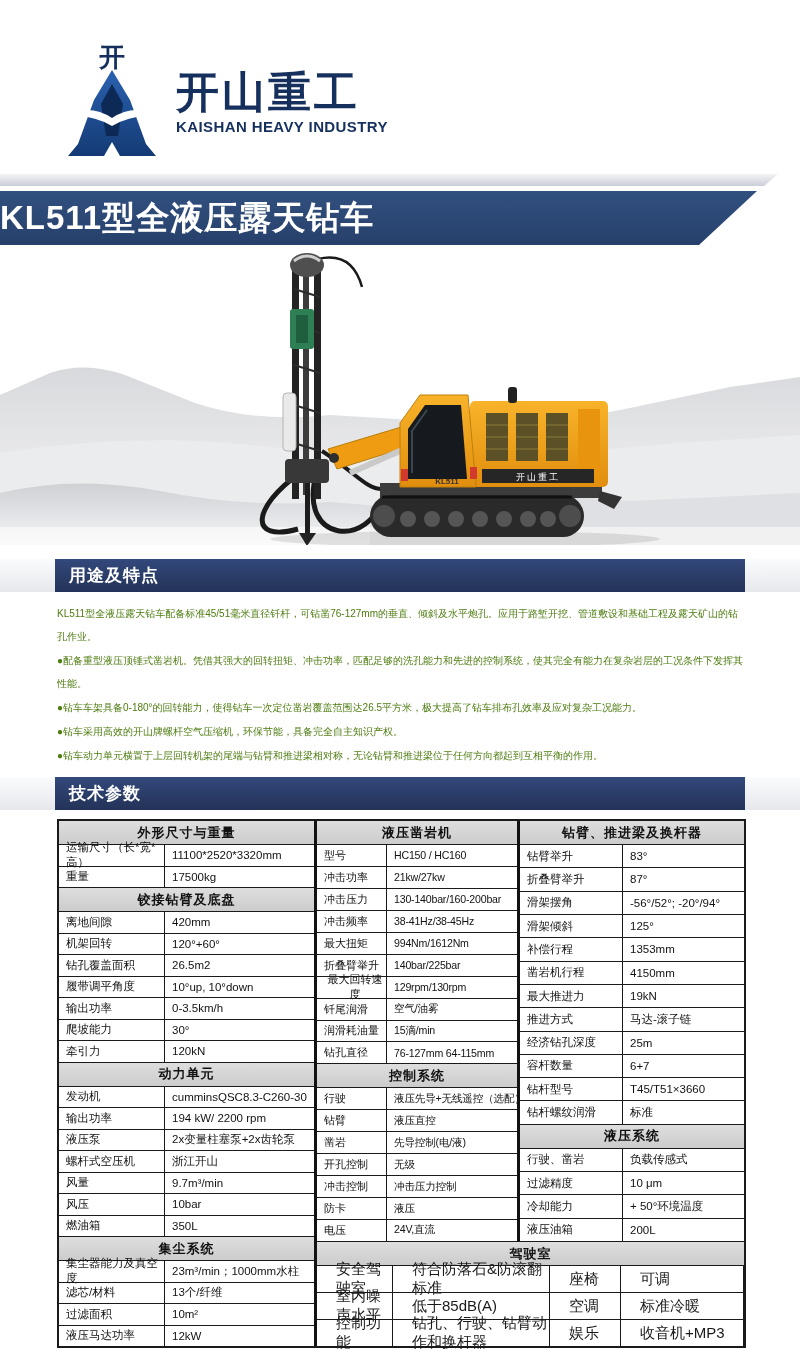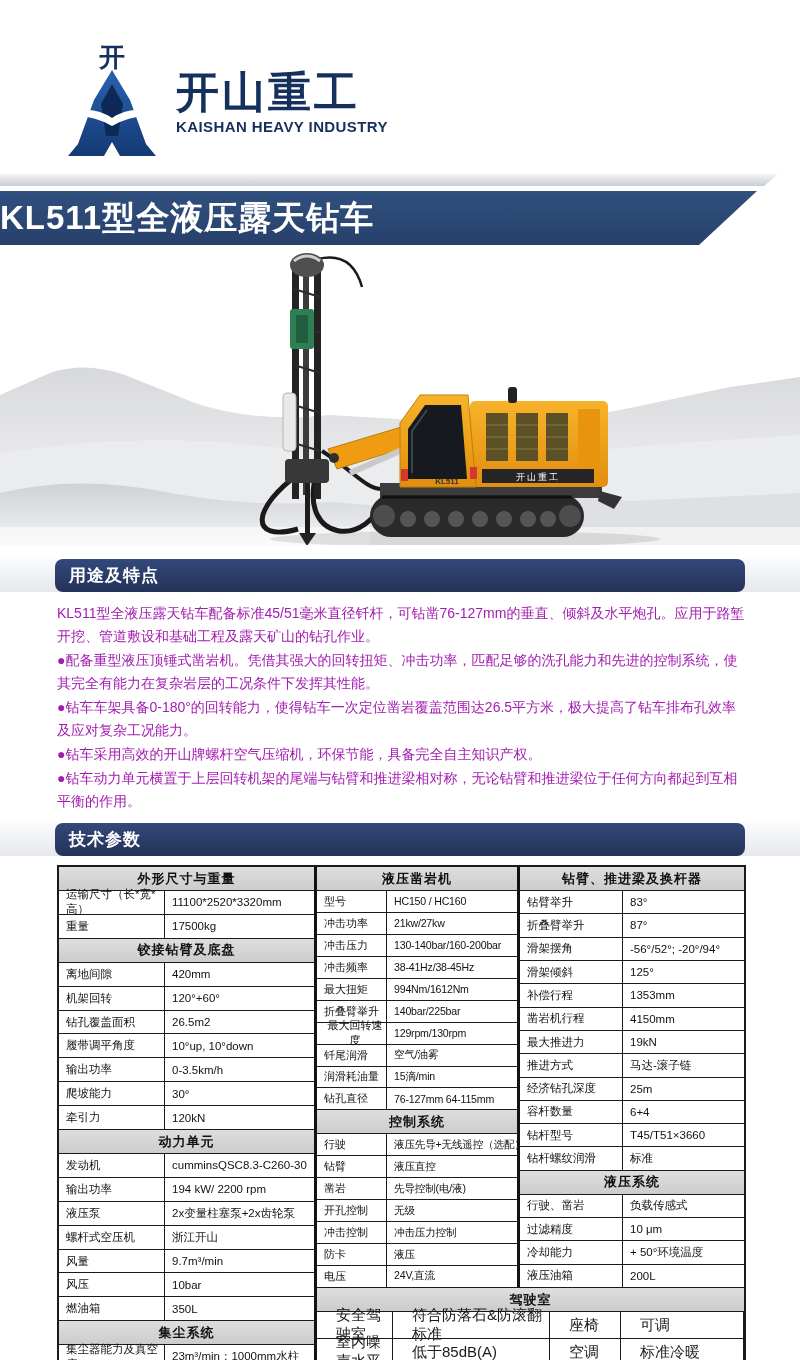--- a/index.html
+++ b/index.html
@@ -23,23 +23,23 @@
     letter-spacing:1px;}
   
   .hero{width:800px;height:300px;display:block;}
   
   .section-band{height:33px;background:linear-gradient(180deg,#fafbfc,#e6e8ec);position:relative;}
   .band-features{margin-top:14px;}
   .band-specs{margin-top:10px;padding-left:40px;}
   .section-bar{position:absolute;left:55px;right:55px;top:0;height:33px;
     background:linear-gradient(180deg,#33497c 0%,#233257 100%);
     color:#fff;font-weight:bold;font-size:17px;line-height:33px;padding-left:14px;
-    letter-spacing:1px;box-sizing:border-box;border-radius:8px;}
-  
-  .features{margin:10px 55px 0 57px;font-size:14px;line-height:23px;color:#a21caf;}
+    letter-spacing:1px;box-sizing:border-box;}
+  
+  .features{margin:10px 55px 0 57px;font-size:10px;line-height:23px;color:#4d7c0f;}
   .features p{margin:0 0 1px 0;}
   
   .spec-table{margin:9px 0 0 57px;width:689px;display:flex;border:2px solid #1a1a1a;box-sizing:border-box;}
   .vdivider{width:3px;background:#121212;flex:0 0 auto;}
   .col-left{width:255px;flex:0 0 auto;display:flex;flex-direction:column;height:525px;}
   .right-wrap{flex:1;display:flex;flex-direction:column;height:525px;}
   .top-cols{display:flex;height:420px;text-align:center;}
   .col-mid{width:200px;flex:0 0 auto;display:flex;flex-direction:column;}
   .col-right{flex:1;display:flex;flex-direction:column;}
   .cab-block{height:105px;border-top:1px solid #1a1a1a;display:flex;flex-direction:column;box-sizing:border-box;}
@@ -295,20 +295,28 @@
       <div class="srow">
         <div class="slabel">燃油箱</div>
         <div class="sval">350L</div>
       </div>
       <div class="shead">集尘系统</div>
       <div class="srow">
         <div class="slabel">集尘器能力及真空度</div>
         <div class="sval">23m³/min；1000mm水柱</div>
       </div>
       <div class="srow">
+        <div class="slabel">滤芯/材料</div>
+        <div class="sval">13个/纤维</div>
+      </div>
+      <div class="srow">
+        <div class="slabel">过滤面积</div>
+        <div class="sval">10m²</div>
+      </div>
+      <div class="srow">
         <div class="slabel">液压马达功率</div>
         <div class="sval">12kW</div>
       </div>
     </div>
   <div class="vdivider"></div>
   <div class="right-wrap">
     <div class="top-cols">
       <div class="col-mid">
           <div class="shead">液压凿岩机</div>
           <div class="srow">
@@ -415,21 +423,21 @@
           <div class="srow">
             <div class="slabel">推进方式</div>
             <div class="sval">马达-滚子链</div>
           </div>
           <div class="srow">
             <div class="slabel">经济钻孔深度</div>
             <div class="sval">25m</div>
           </div>
           <div class="srow">
             <div class="slabel">容杆数量</div>
-            <div class="sval">6+4</div>
+            <div class="sval">6+7</div>
           </div>
           <div class="srow">
             <div class="slabel">钻杆型号</div>
             <div class="sval">T45/T51×3660</div>
           </div>
           <div class="srow">
             <div class="slabel">钻杆螺纹润滑</div>
             <div class="sval">标准</div>
           </div>
           <div class="shead">液压系统</div>

